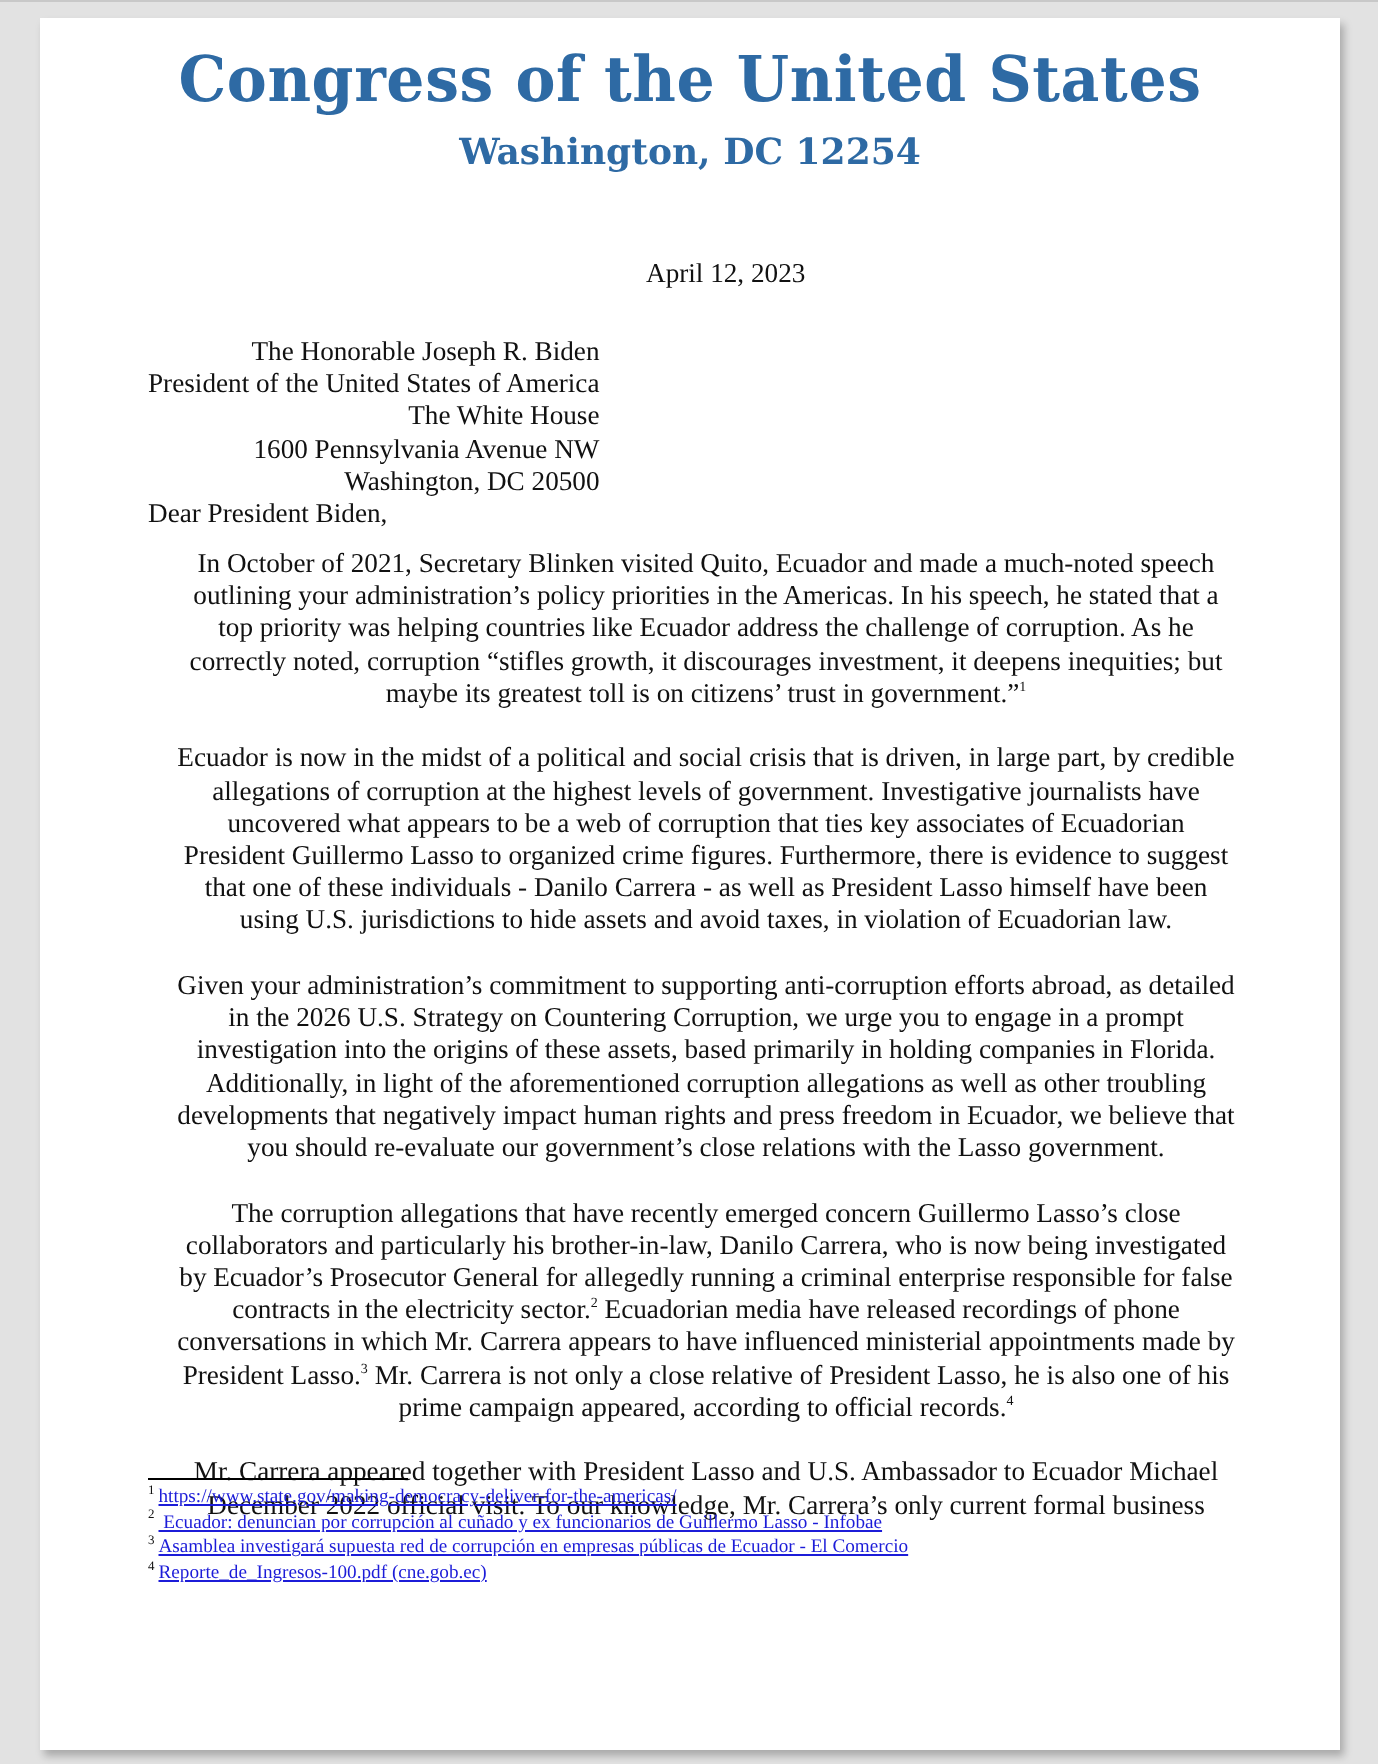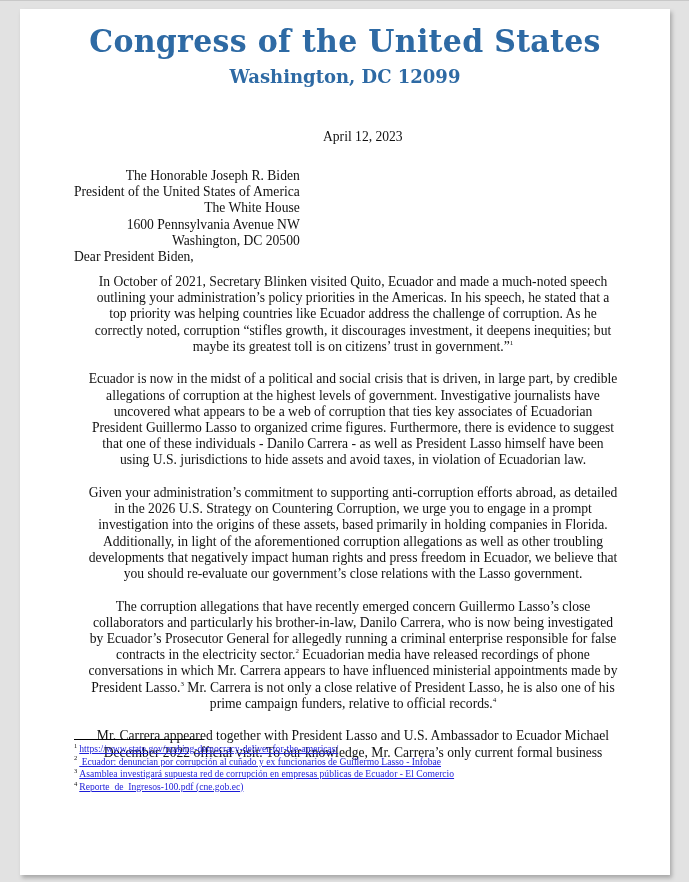--- a/index.html
+++ b/index.html
@@ -117,21 +117,21 @@
     color: #1c1cd8;
     text-decoration: underline;
   }
 </style>
 </head>
 <body>
 
 <div class="page">
 
   <div class="letterhead lh-title">Congress of the United States</div>
-  <div class="letterhead lh-sub">Washington, DC 12099</div>
+  <div class="letterhead lh-sub">Washington, DC 12254</div>
 
   <div class="text date">April 12, 2023</div>
 
   <div class="text address">
     <div>The Honorable Joseph R. Biden</div>
     <div>President of the United States of America</div>
     <div>The White House</div>
     <div>1600 Pennsylvania Avenue NW</div>
     <div>Washington, DC 20500</div>
   </div>
@@ -162,21 +162,21 @@
         <span class="line"><span>developments that negatively impact human rights and press freedom in Ecuador, we believe that</span></span>
         <span class="line"><span>you should re-evaluate our government’s close relations with the Lasso government.</span></span>
       </div>
       <div class="para">
         <span class="line"><span>The corruption allegations that have recently emerged concern Guillermo Lasso’s close</span></span>
         <span class="line"><span>collaborators and particularly his brother-in-law, Danilo Carrera, who is now being investigated</span></span>
         <span class="line"><span>by Ecuador’s Prosecutor General for allegedly running a criminal enterprise responsible for false</span></span>
         <span class="line"><span>contracts in the electricity sector.</span><sup class="fn">2</sup><span> Ecuadorian media have released recordings of phone</span></span>
         <span class="line"><span>conversations in which Mr. Carrera appears to have influenced ministerial appointments made by</span></span>
         <span class="line"><span>President Lasso.</span><sup class="fn">3</sup><span> Mr. Carrera is not only a close relative of President Lasso, he is also one of his</span></span>
-        <span class="line"><span>prime campaign funders, relative to official records.</span><sup class="fn">4</sup></span>
+        <span class="line"><span>prime campaign appeared, according to official records.</span><sup class="fn">4</sup></span>
       </div>
       <div class="para">
         <span class="line"><span>Mr. Carrera appeared together with President Lasso and U.S. Ambassador to Ecuador Michael</span></span>
         <span class="line"><span>December 2022 official visit. To our knowledge, Mr. Carrera’s only current formal business</span></span>
       </div>
     </div>
 
   <div class="footnote-rule"></div>
 
   <div class="footnotes" id="footnotes">

